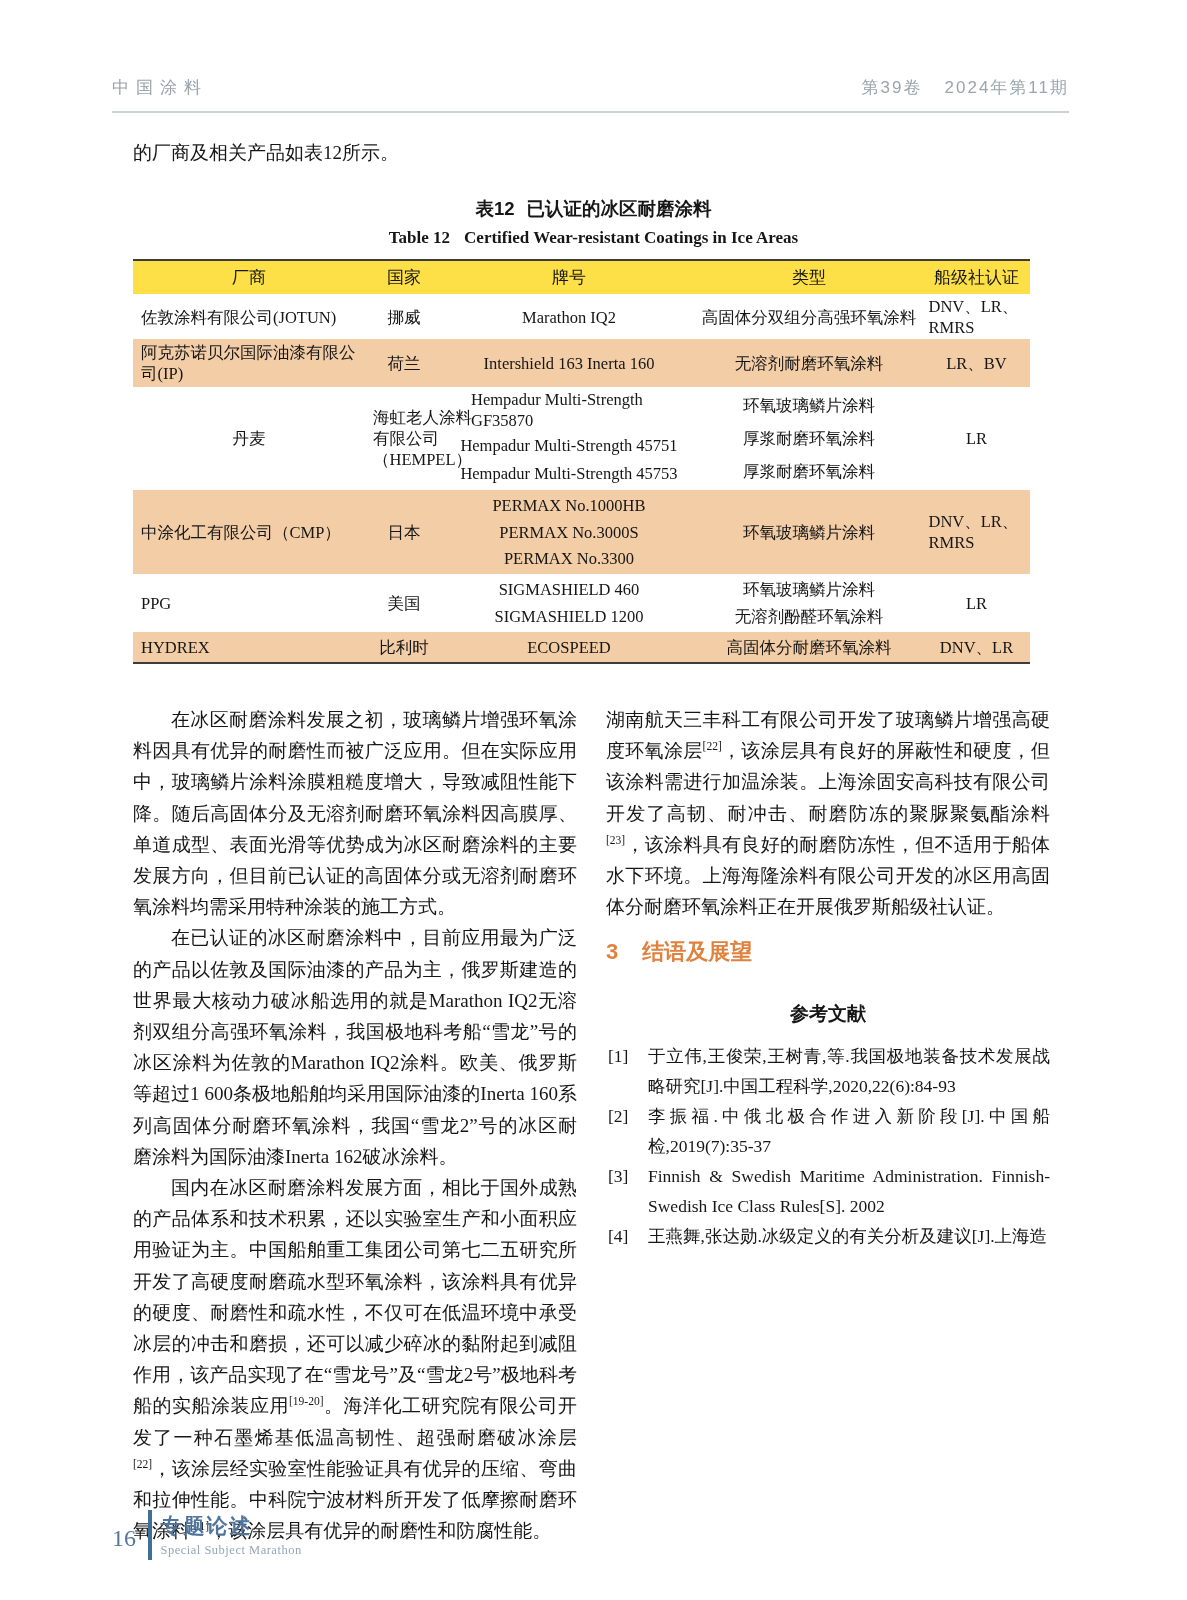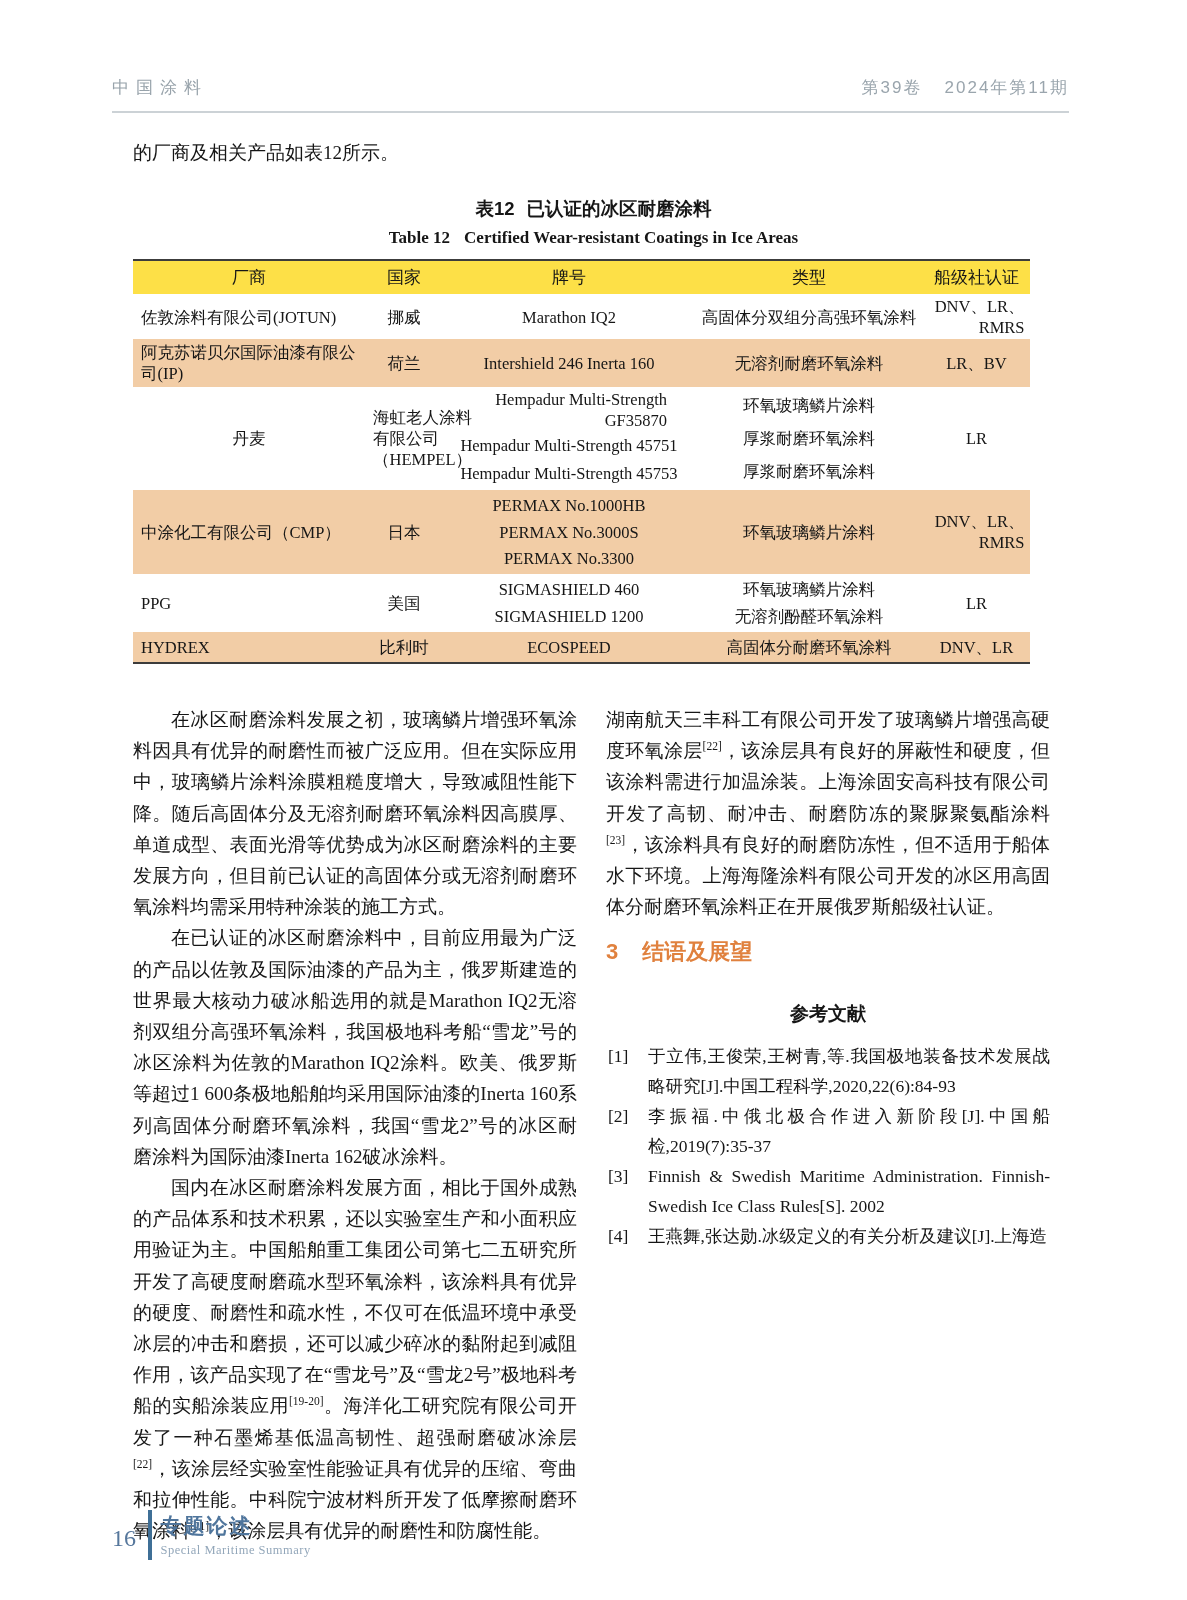--- a/index.html
+++ b/index.html
@@ -40,21 +40,21 @@
   .ctable {
     width:897px; margin:11px 0 0 133px;
     border-top:2.5px solid #3c3c3c; border-bottom:2.5px solid #3c3c3c;
     font-size:16.5px;
   }
   .trow { display:grid; grid-template-columns:232px 78px 252px 228px 107px; }
   .trow.shaded { background:#f2cda6; }
   .trow.head { background:#fde047; font-size:17px; }
   .tcell {
     display:flex; align-items:center; justify-content:center;
-    text-align:right; padding:2px 4px; line-height:21px;
+    text-align:left; padding:2px 4px; line-height:21px;
   }
   .tcell.company { justify-content:flex-start; text-align:left; padding-left:8px; }
   .trow.head .tcell.company { justify-content:center; text-align:center; padding-left:4px; }
   .h-head { height:33px; }
   .h-r1 { height:45px; }
   .h-r2 { height:48px; }
   .h-r3 { height:103px; }
   .h-r4 { height:84px; }
   .h-r5 { height:58px; }
   .h-r6 { height:30px; }
@@ -143,21 +143,21 @@
       <div class="tcell">Marathon IQ2</div>
       <div class="tcell">高固体分双组分高强环氧涂料</div>
       <div class="tcell">
           <span class="certwrap">DNV、LR、RMRS</span>
         </div>
     </div>
 
     <div class="trow shaded h-r2">
       <div class="tcell company">阿克苏诺贝尔国际油漆有限公司(IP)</div>
       <div class="tcell">荷兰</div>
-      <div class="tcell">Intershield 246 Inerta 160</div>
+      <div class="tcell">Intershield 163 Inerta 160</div>
       <div class="tcell">无溶剂耐磨环氧涂料</div>
       <div class="tcell">LR、BV</div>
     </div>
 
     <div class="trow h-r3">
       <div class="tcell">丹麦</div>
       <div class="tcell company">海虹老人涂料有限公司（HEMPEL）</div>
       <div class="tcell stack">
         <div class="entry">
             <span class="narrow">Hempadur Multi-Strength GF35870</span>
@@ -243,17 +243,17 @@
       </div>
     </div>
 
   </div>
 
   <div class="page-footer">
     <span class="page-num">16</span>
     <span class="footer-bar"></span>
     <span class="footer-labels">
       <span class="footer-zh">专题论述</span>
-      <span class="footer-en">Special Maritime Summary</span>
+      <span class="footer-en">Special Subject Marathon</span>
     </span>
   </div>
 
 </div>
 
 </body></html>

